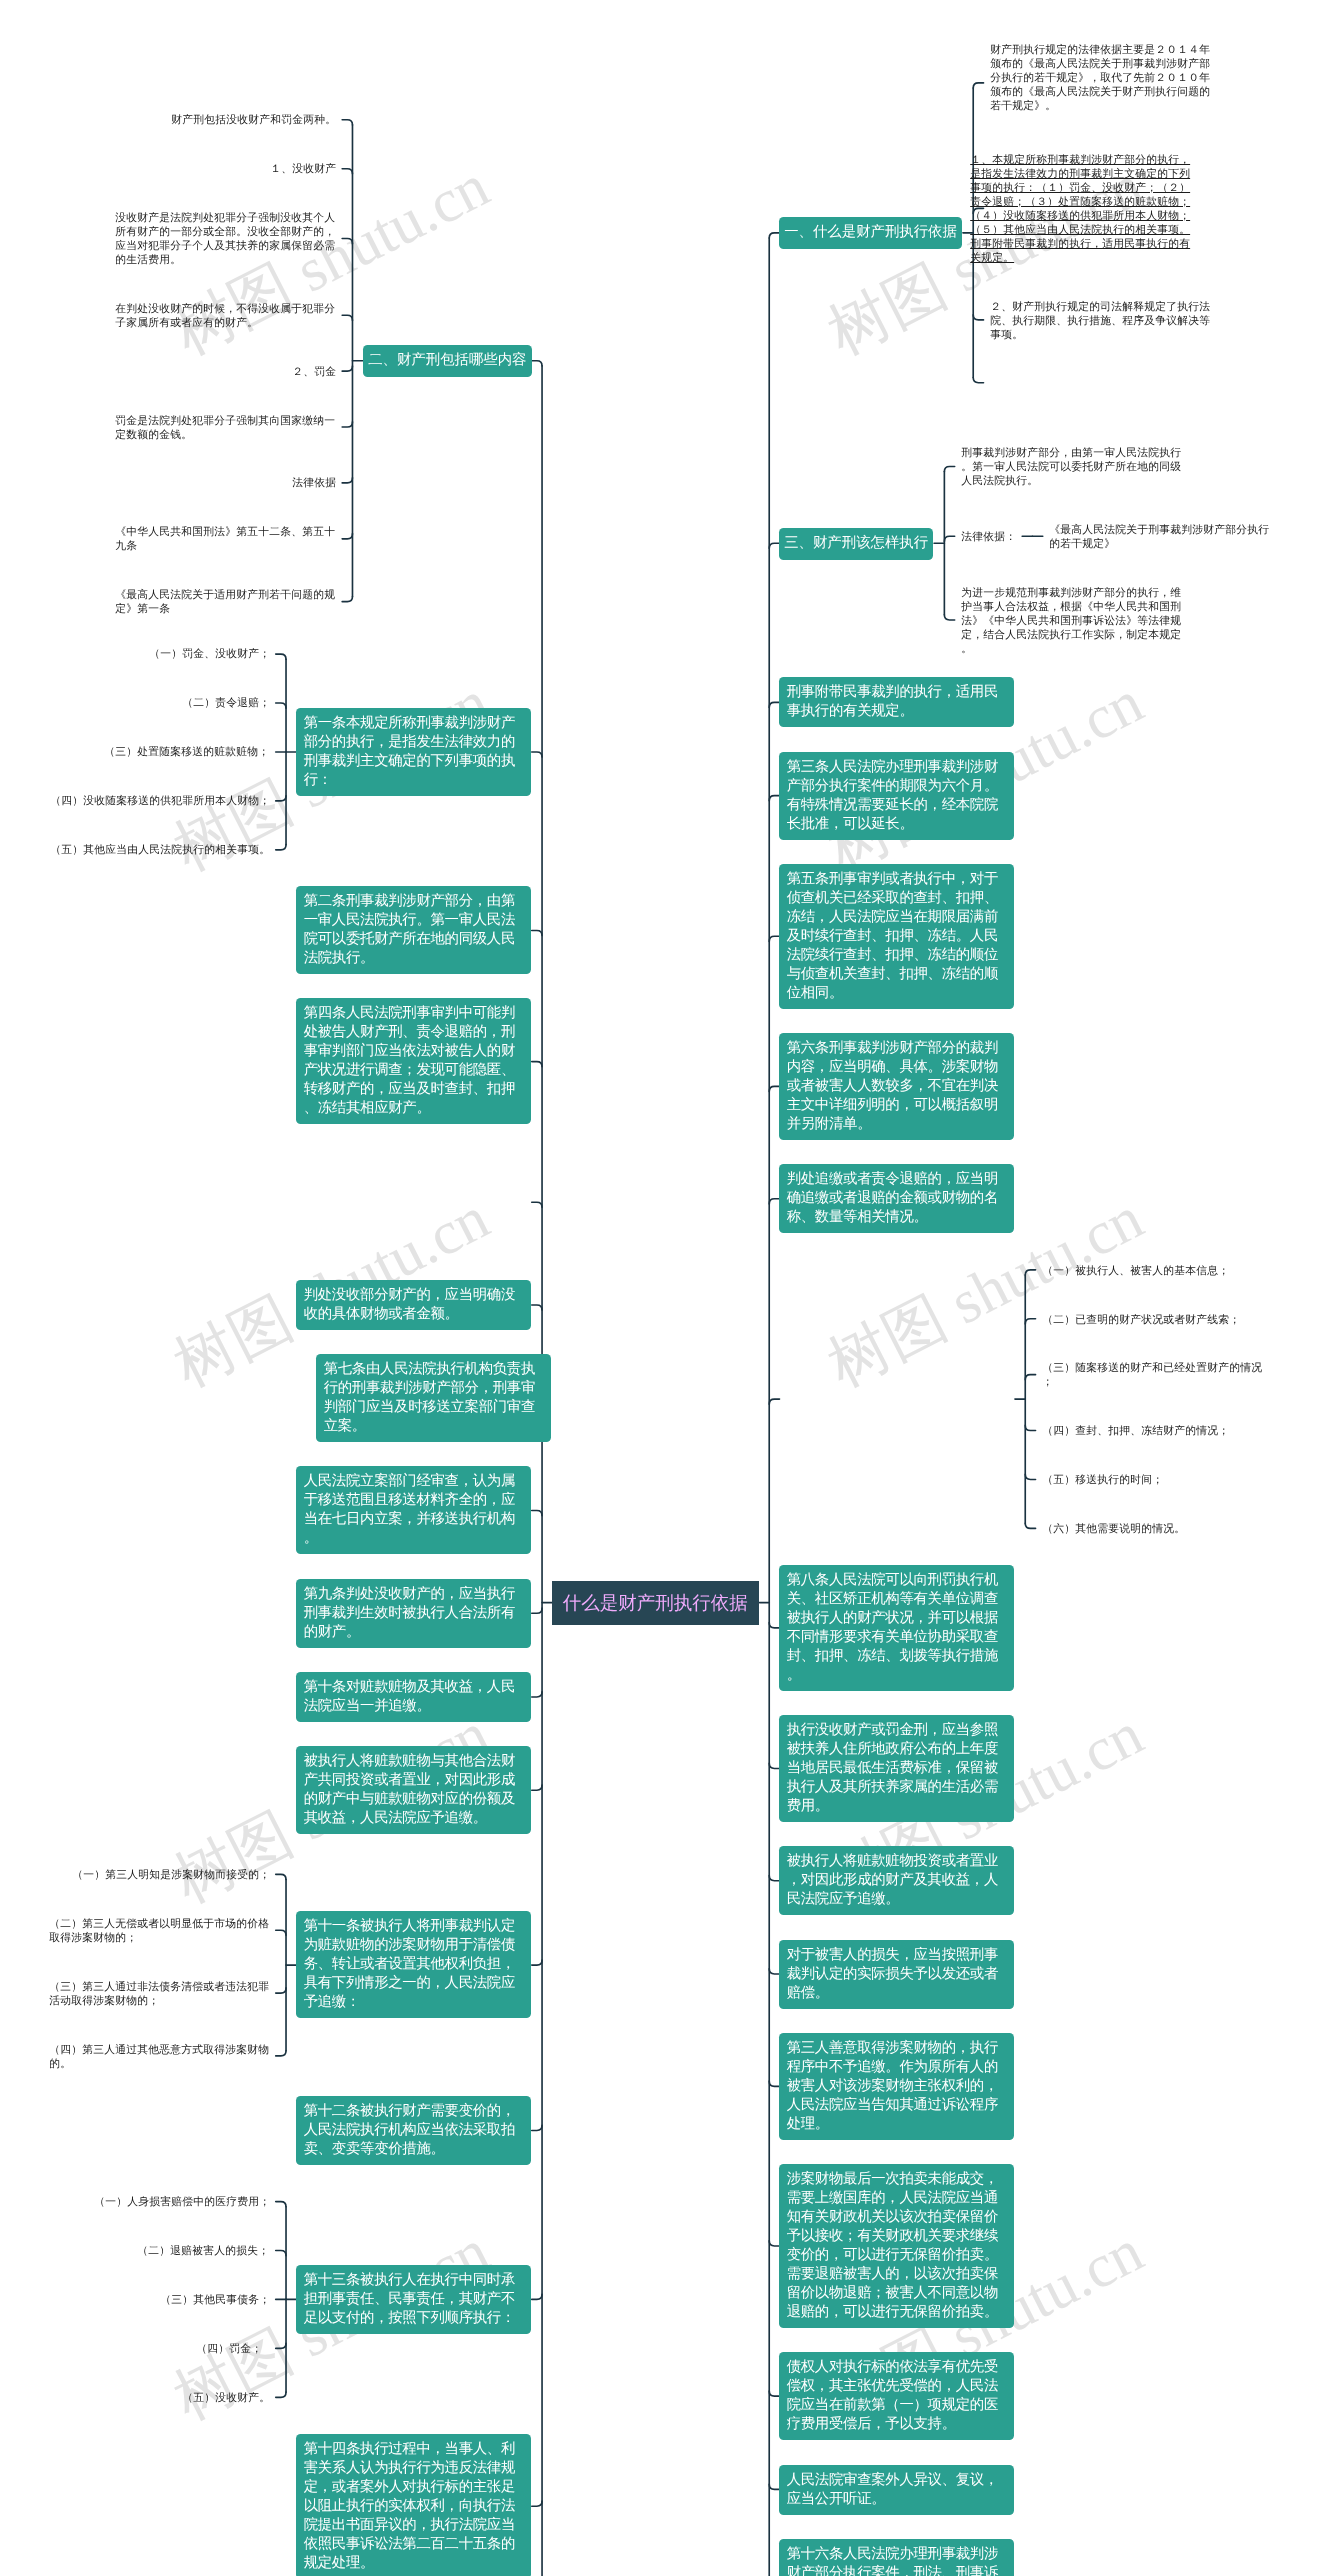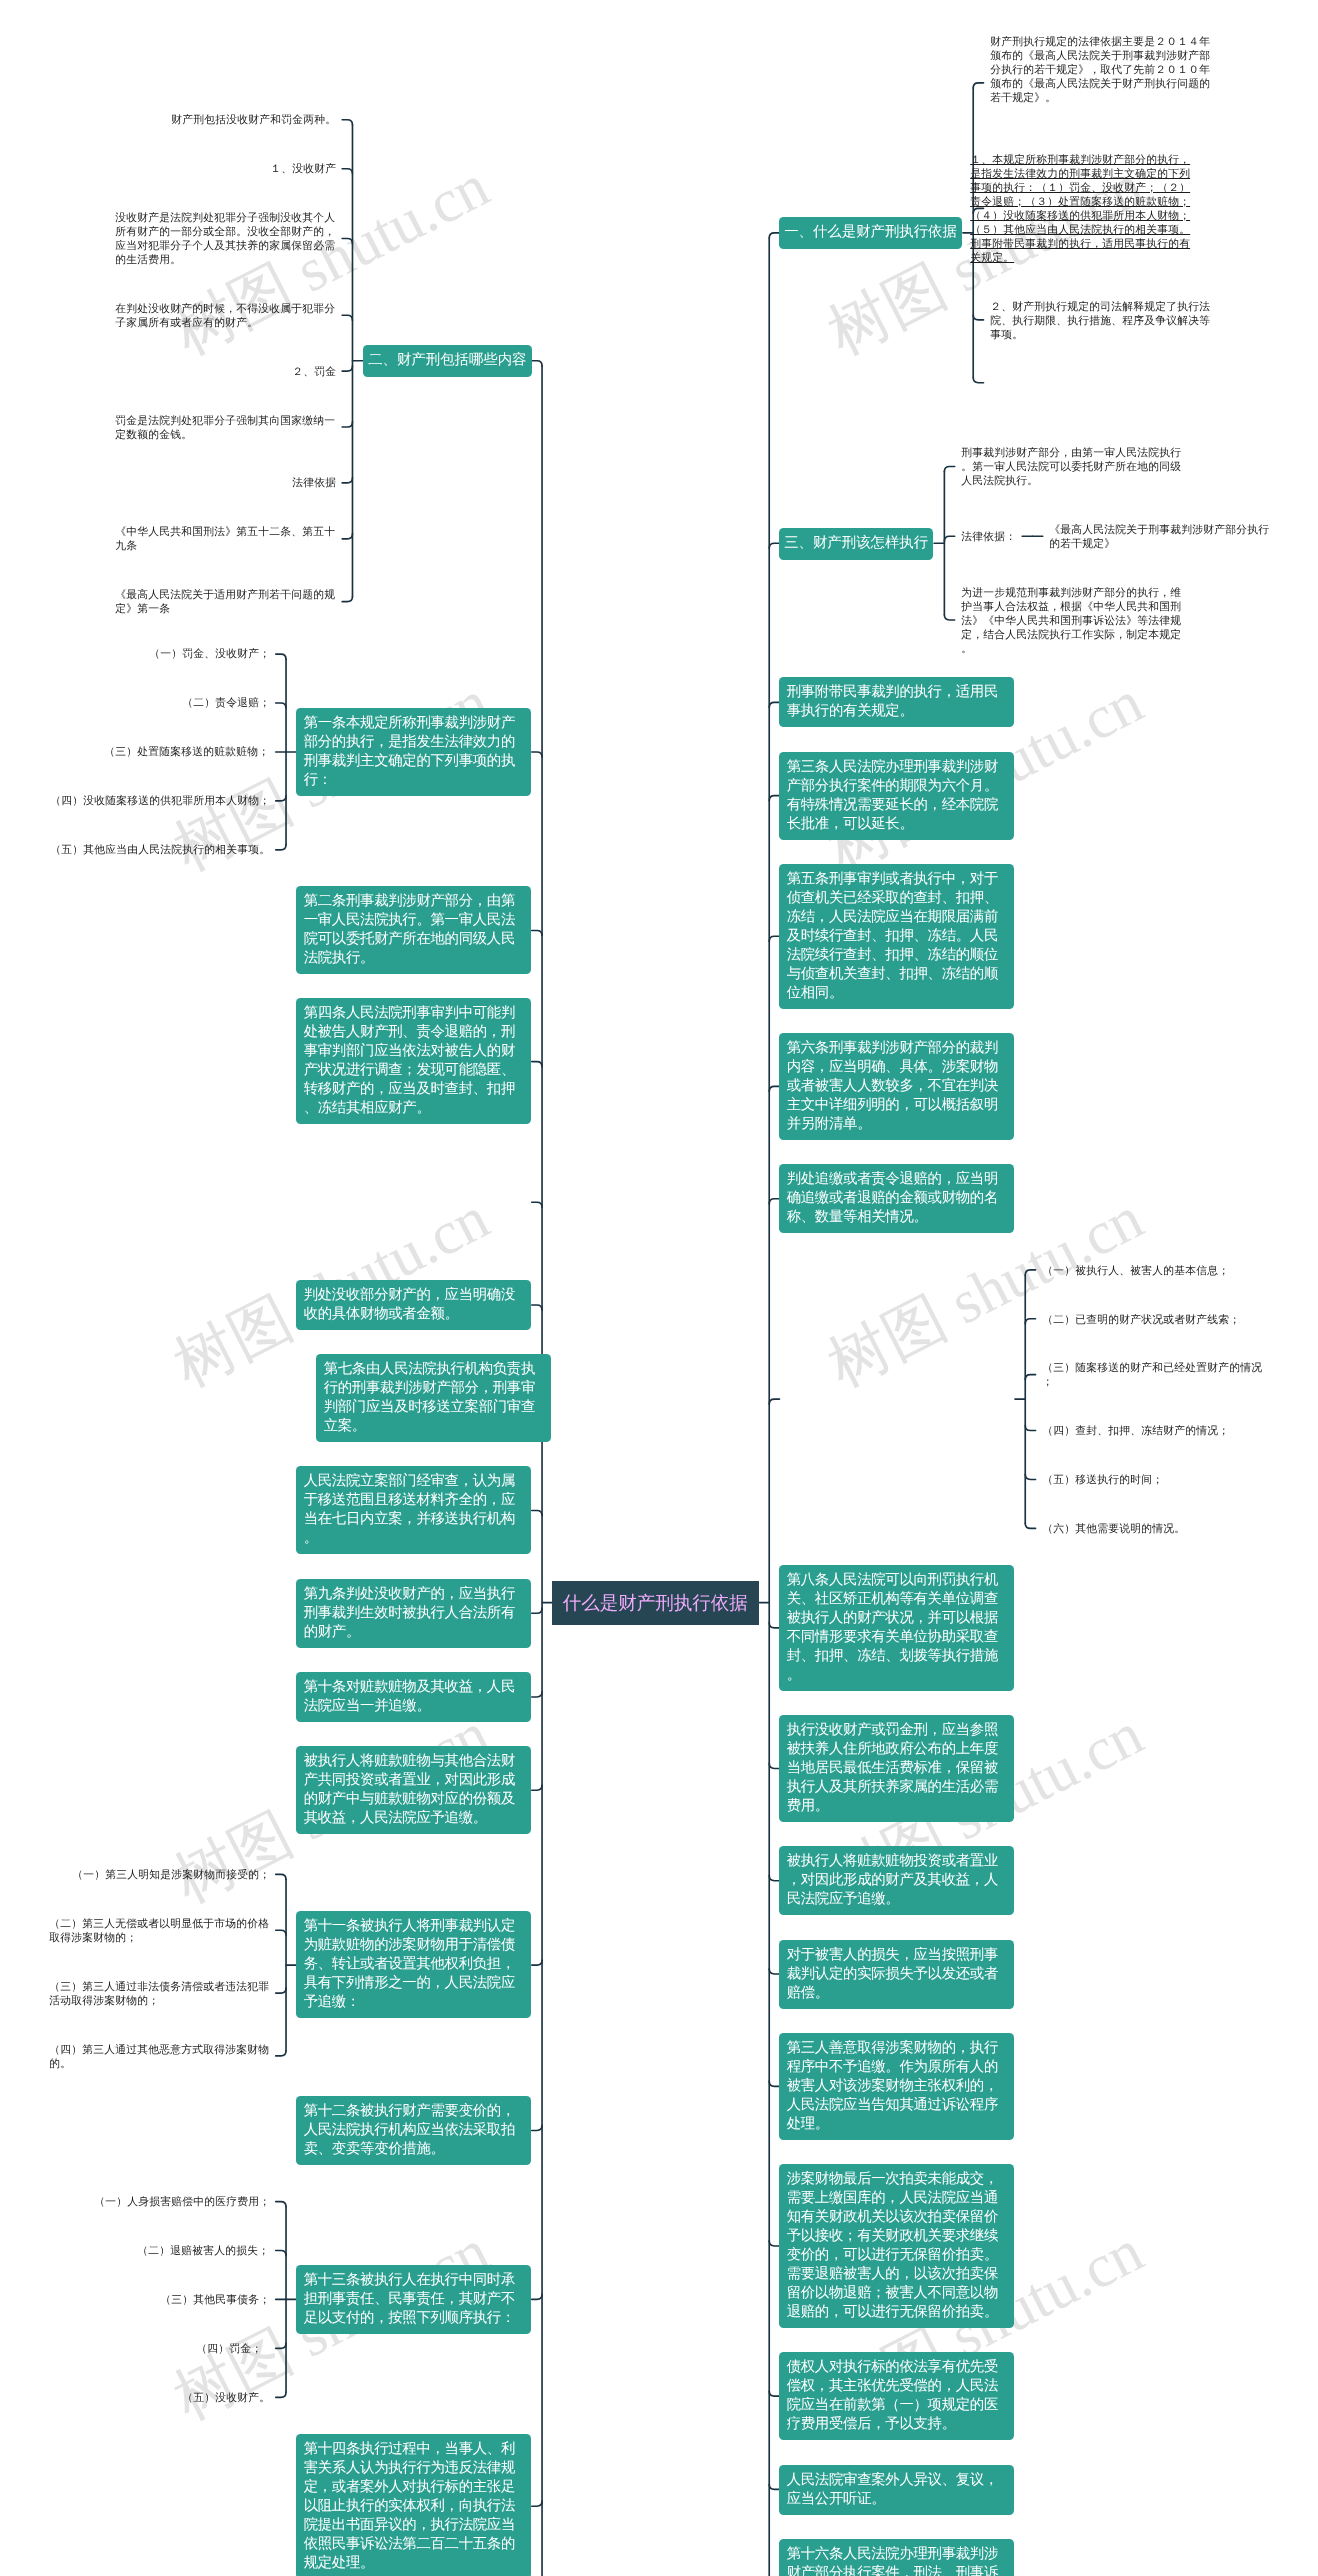--- a/index.html
+++ b/index.html
@@ -164,21 +164,21 @@
     <div class="node n-plain" style="max-width: 233px; left: 43px; top: 2037px;">（四）第三人通过其他恶意方式取得涉案财物的。</div>
     <div class="node n-green" style="width: 235px; left: 296px; top: 2096px;">第十二条被执行财产需要变价的，人民法院执行机构应当依法采取拍卖、变卖等变价措施。</div>
     <div class="node n-green" style="width: 235px; left: 296px; top: 2265px;">第十三条被执行人在执行中同时承担刑事责任、民事责任，其财产不足以支付的，按照下列顺序执行：</div>
     <div class="node n-plain" style="max-width: 233px; left: 88px; top: 2189px;">（一）人身损害赔偿中的医疗费用；</div>
     <div class="node n-plain" style="max-width: 233px; left: 131px; top: 2238px;">（二）退赔被害人的损失；</div>
     <div class="node n-plain" style="max-width: 233px; left: 154px; top: 2287px;">（三）其他民事债务；</div>
     <div class="node n-plain" style="max-width: 233px; left: 190px; top: 2336px;">（四）罚金；</div>
     <div class="node n-plain" style="max-width: 233px; left: 176px; top: 2385px;">（五）没收财产。</div>
     <div class="node n-green" style="width: 235px; left: 296px; top: 2434px;">第十四条执行过程中，当事人、利害关系人认为执行行为违反法律规定，或者案外人对执行标的主张足以阻止执行的实体权利，向执行法院提出书面异议的，执行法院应当依照民事诉讼法第二百二十五条的规定处理。</div>
     <div class="node n-green hd" style="left: 779px; top: 217px;">一、什么是财产刑执行依据</div>
-    <div class="node n-plain" style="max-width: 233px; left: 984px; top: 29px;">财产刑执行规定的法律依据主要是２０１４年颁布的《最高人民法院关于刑事裁判涉财产部分执行的若干规定》，取代了先前２０１０年颁布的《最高人民法院关于财产刑执行问题的若干规定》。</div>
+    <div class="node n-plain" style="max-width: 233px; left: 984px; top: 37px;">财产刑执行规定的法律依据主要是２０１４年颁布的《最高人民法院关于刑事裁判涉财产部分执行的若干规定》，取代了先前２０１０年颁布的《最高人民法院关于财产刑执行问题的若干规定》。</div>
     <div class="node n-plain" style="max-width: 233px; left: 964px; top: 147px; text-decoration: underline;">１、本规定所称刑事裁判涉财产部分的执行，是指发生法律效力的刑事裁判主文确定的下列事项的执行：（１）罚金、没收财产；（２）责令退赔；（３）处置随案移送的赃款赃物；（４）没收随案移送的供犯罪所用本人财物；（５）其他应当由人民法院执行的相关事项。刑事附带民事裁判的执行，适用民事执行的有关规定。</div>
     <div class="node n-plain" style="max-width: 233px; left: 984px; top: 294px;">２、财产刑执行规定的司法解释规定了执行法院、执行期限、执行措施、程序及争议解决等事项。</div>
     <div class="node n-plain" style="max-width: 233px; left: 984px; top: 370px;">&nbsp;</div>
     <div class="node n-green hd" style="left: 779px; top: 528px;">三、财产刑该怎样执行</div>
     <div class="node n-plain" style="max-width: 233px; left: 955px; top: 440px;">刑事裁判涉财产部分，由第一审人民法院执行。第一审人民法院可以委托财产所在地的同级人民法院执行。</div>
     <div class="node n-plain" style="max-width: 233px; left: 955px; top: 524px;">法律依据：</div>
     <div class="node n-plain" style="max-width: 233px; left: 1043px; top: 517px;">《最高人民法院关于刑事裁判涉财产部分执行的若干规定》</div>
     <div class="node n-plain" style="max-width: 233px; left: 955px; top: 580px;">为进一步规范刑事裁判涉财产部分的执行，维护当事人合法权益，根据《中华人民共和国刑法》《中华人民共和国刑事诉讼法》等法律规定，结合人民法院执行工作实际，制定本规定。</div>
     <div class="node n-green" style="width: 235px; left: 779px; top: 677px;">刑事附带民事裁判的执行，适用民事执行的有关规定。</div>
     <div class="node n-green" style="width: 235px; left: 779px; top: 752px;">第三条人民法院办理刑事裁判涉财产部分执行案件的期限为六个月。有特殊情况需要延长的，经本院院长批准，可以延长。</div>

